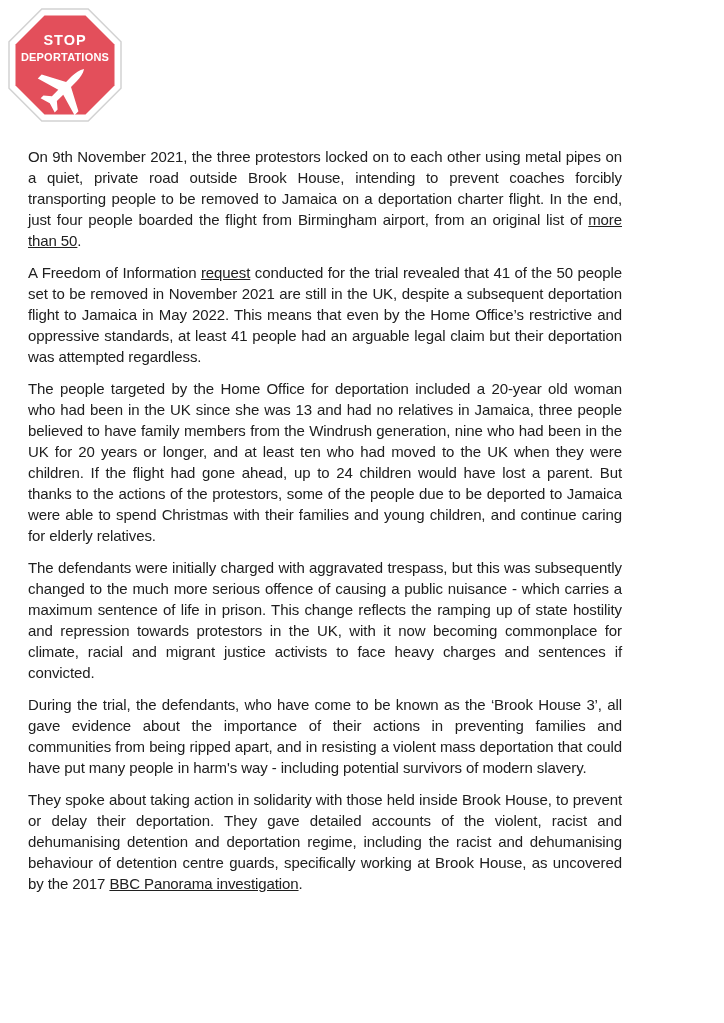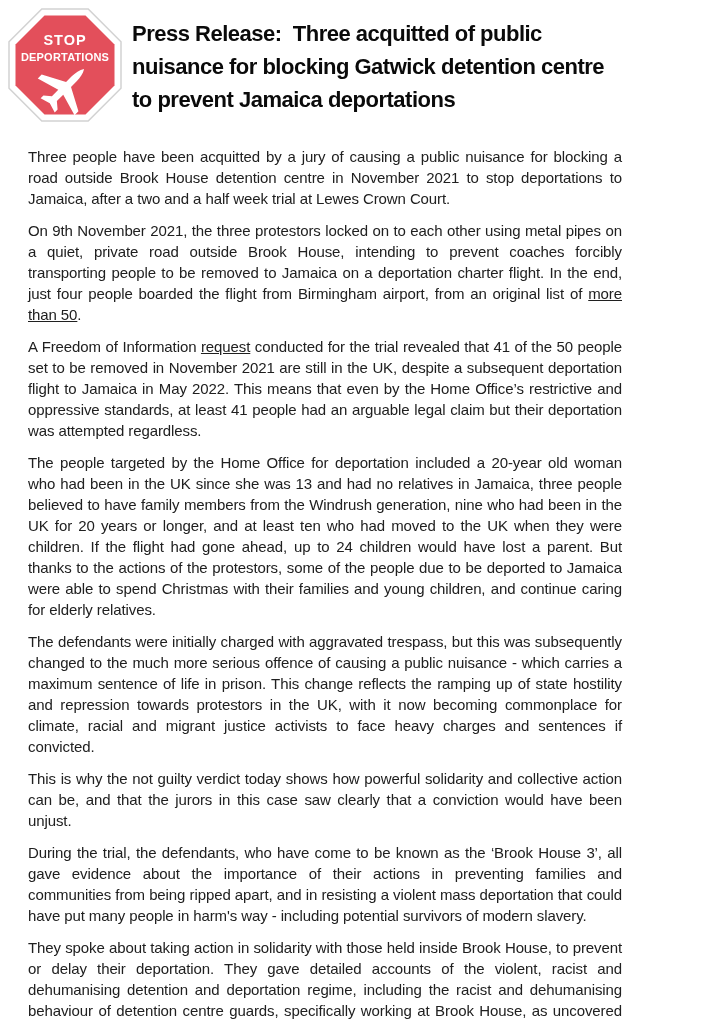--- a/index.html
+++ b/index.html
@@ -64,27 +64,24 @@
   <header class="header">
     <svg class="logo-svg" viewBox="0 0 114 114" aria-hidden="true">
       <polygon points="33.8,1 80.2,1 113,33.8 113,80.2 80.2,113 33.8,113 1,80.2 1,33.8" fill="#ffffff" stroke="#d2d2d2" stroke-width="1.5"></polygon>
       <polygon points="36.5,7.5 77.5,7.5 106.5,36.5 106.5,77.5 77.5,106.5 36.5,106.5 7.5,77.5 7.5,36.5" fill="#e34f5b"></polygon>
       <text x="57" y="37" text-anchor="middle" font-size="14.5" font-weight="bold" letter-spacing="1" fill="#ffffff">STOP</text>
       <text x="57" y="52.5" text-anchor="middle" font-size="11" font-weight="bold" letter-spacing="0.2" fill="#ffffff">DEPORTATIONS</text>
       <g transform="translate(57,80) rotate(45)">
         <path fill="#ffffff" d="M0,-27 C2.5,-23 3.5,-18 3.5,-13 L3.5,-5 L26,7 L26,12.5 L3.5,6 L3.5,15 L10,20.5 L10,24.5 L0,21.5 L-10,24.5 L-10,20.5 L-3.5,15 L-3.5,6 L-26,12.5 L-26,7 L-3.5,-5 L-3.5,-13 C-3.5,-18 -2.5,-23 0,-27 Z"></path>
       </g>
     </svg>
-    <h1 class="title">Press Release:  Three acquitted of public nuisance for blocking Gatwick detention centre to prevent Jamaica deportations</h1>
   </header>
 
   <main class="article" id="article">
-      <p class="paragraph"><span>Three people have been acquitted by a jury of causing a public nuisance for blocking a road outside Brook House detention centre in November 2021 to stop deportations to Jamaica, after a two and a half week trial at Lewes Crown Court.</span></p>
       <p class="paragraph"><span>On 9th November 2021, the three protestors locked on to each other using metal pipes on a quiet, private road outside Brook House, intending to prevent coaches forcibly transporting people to be removed to Jamaica on a deportation charter flight. In the end, just four people boarded the flight from Birmingham airport, from an original list of </span><a>more than 50</a><span>.</span></p>
       <p class="paragraph"><span>A Freedom of Information </span><a>request</a><span> conducted for the trial revealed that 41 of the 50 people set to be removed in November 2021 are still in the UK, despite a subsequent deportation flight to Jamaica in May 2022. This means that even by the Home Office’s restrictive and oppressive standards, at least 41 people had an arguable legal claim but their deportation was attempted regardless.</span></p>
       <p class="paragraph"><span>The people targeted by the Home Office for deportation included a 20-year old woman who had been in the UK since she was 13 and had no relatives in Jamaica, three people believed to have family members from the Windrush generation, nine who had been in the UK for 20 years or longer, and at least ten who had moved to the UK when they were children. If the flight had gone ahead, up to 24 children would have lost a parent. But thanks to the actions of the protestors, some of the people due to be deported to Jamaica were able to spend Christmas with their families and young children, and continue caring for elderly relatives.</span></p>
       <p class="paragraph"><span>The defendants were initially charged with aggravated trespass, but this was subsequently changed to the much more serious offence of causing a public nuisance - which carries a maximum sentence of life in prison. This change reflects the ramping up of state hostility and repression towards protestors in the UK, with it now becoming commonplace for climate, racial and migrant justice activists to face heavy charges and sentences if convicted.</span></p>
-      <p class="paragraph"><span>This is why the not guilty verdict today shows how powerful solidarity and collective action can be, and that the jurors in this case saw clearly that a conviction would have been unjust.</span></p>
       <p class="paragraph"><span>During the trial, the defendants, who have come to be known as the ‘Brook House 3’, all gave evidence about the importance of their actions in preventing families and communities from being ripped apart, and in resisting a violent mass deportation that could have put many people in harm's way - including potential survivors of modern slavery.</span></p>
       <p class="paragraph"><span>They spoke about taking action in solidarity with those held inside Brook House, to prevent or delay their deportation. They gave detailed accounts of the violent, racist and dehumanising detention and deportation regime, including the racist and dehumanising behaviour of detention centre guards, specifically working at Brook House, as uncovered by the 2017 </span><a>BBC Panorama investigation</a><span>.</span></p>
     </main>
 
 </div>
 
 </body></html>

